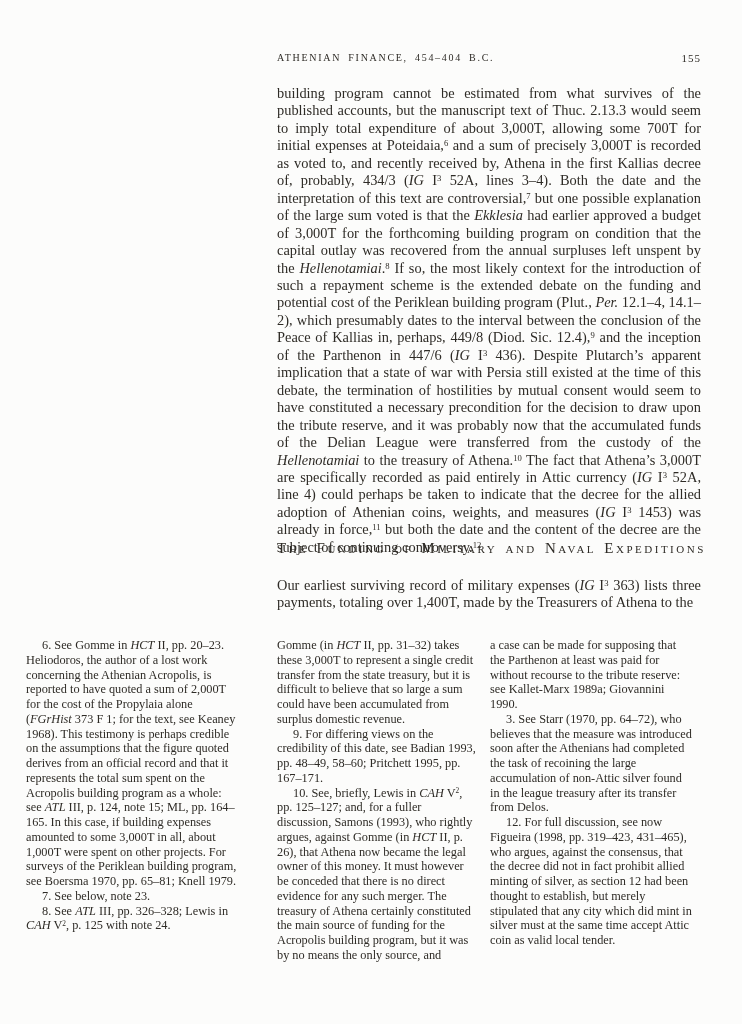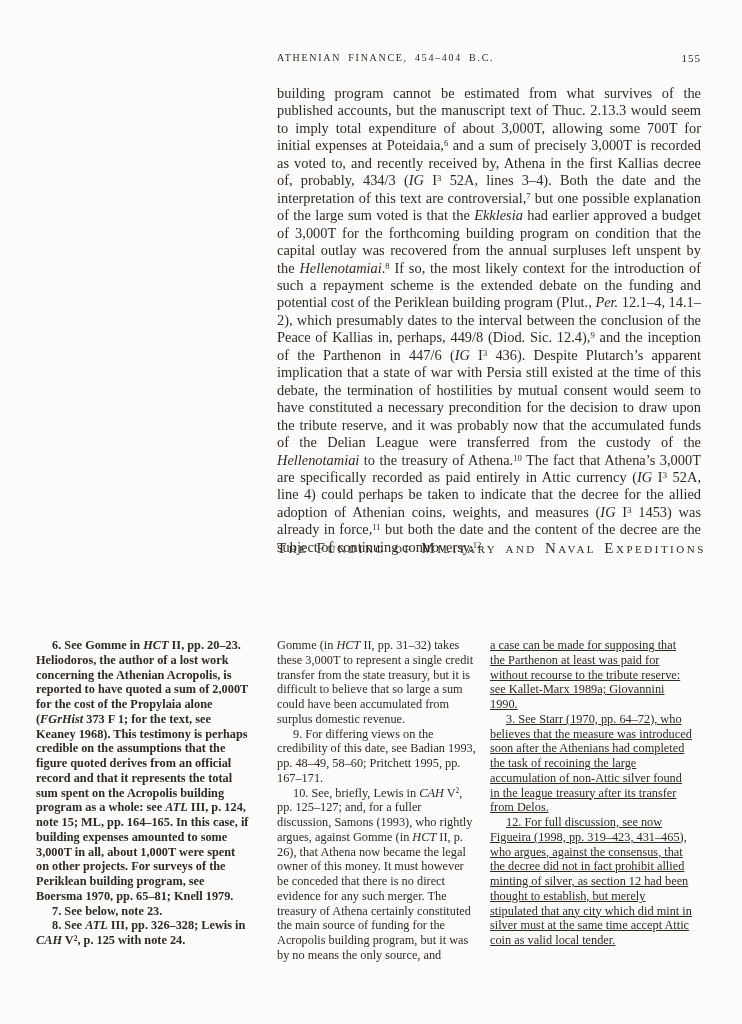--- a/index.html
+++ b/index.html
@@ -50,39 +50,40 @@
   }
   i { font-style: italic; }
 
   
   .footnotes { position: absolute; left: 0; top: 638px; width: 742px; }
   .fn-col {
     position: absolute; top: 0;
     font-size: 12.3px; line-height: 14.75px;
     text-align: left;
   }
-  .fn-col-1 { left: 36px;  width: 214px; font-weight: bold; }
+  .fn-col-1 { left: 26px;  width: 214px; }
   .fn-col-2 { left: 277px; width: 199px; }
-  .fn-col-3 { left: 490px; width: 204px; text-decoration: underline; }
+  .fn-col-3 { left: 490px; width: 204px; }
   .fn { margin: 0; }
   .fn.indent { text-indent: 16px; }
 </style>
 </head>
 <body>
 
 <div class="page">
 
   <header class="running-head">
     <span class="rh-title">ATHENIAN FINANCE, 454–404 B.C.</span>
     <span class="rh-number">155</span>
   </header>
 
   <main class="main-col">
     <p class="body-para body-para-1">building program cannot be estimated from what survives of the published accounts, but the manuscript text of Thuc. 2.13.3 would seem to imply total expenditure of about 3,000T, allowing some 700T for initial expenses at Poteidaia,<sup>6</sup> and a sum of precisely 3,000T is recorded as voted to, and recently received by, Athena in the first Kallias decree of, probably, 434/3 (<i>IG</i> I<sup>3</sup> 52A, lines 3–4). Both the date and the interpretation of this text are controversial,<sup>7</sup> but one possible explanation of the large sum voted is that the <i>Ekklesia</i> had earlier approved a budget of 3,000T for the forthcoming building program on condition that the capital outlay was recovered from the annual surpluses left unspent by the <i>Hellenotamiai</i>.<sup>8</sup> If so, the most likely context for the introduction of such a repayment scheme is the extended debate on the funding and potential cost of the Periklean building program (Plut., <i>Per.</i> 12.1–4, 14.1–2), which presumably dates to the interval between the conclusion of the Peace of Kallias in, perhaps, 449/8 (Diod. Sic. 12.4),<sup>9</sup> and the inception of the Parthenon in 447/6 (<i>IG</i> I<sup>3</sup> 436). Despite Plutarch’s apparent implication that a state of war with Persia still existed at the time of this debate, the termination of hostilities by mutual consent would seem to have constituted a necessary precondition for the decision to draw upon the tribute reserve, and it was probably now that the accumulated funds of the Delian League were transferred from the custody of the <i>Hellenotamiai</i> to the treasury of Athena.<sup>10</sup> The fact that Athena’s 3,000T are specifically recorded as paid entirely in Attic currency (<i>IG</i> I<sup>3</sup> 52A, line 4) could perhaps be taken to indicate that the decree for the allied adoption of Athenian coins, weights, and measures (<i>IG</i> I<sup>3</sup> 1453) was already in force,<sup>11</sup> but both the date and the content of the decree are the subject of continuing controversy.<sup>12</sup></p>
     <h2 class="section-heading">The Funding of Military and Naval Expeditions</h2>
+    <p class="body-para body-para-2">Our earliest surviving record of military expenses (<i>IG</i> I<sup>3</sup> 363) lists three payments, totaling over 1,400T, made by the Treasurers of Athena to the</p>
   </main>
 
   <section class="footnotes">
     <div class="fn-col fn-col-1">
       <p class="fn indent">6. See Gomme in <i>HCT</i> II, pp. 20–23. Heliodoros, the author of a lost work concerning the Athenian Acropolis, is reported to have quoted a sum of 2,000T for the cost of the Propylaia alone (<i>FGrHist</i> 373 F 1; for the text, see Keaney 1968). This testimony is perhaps credible on the assumptions that the figure quoted derives from an official record and that it represents the total sum spent on the Acropolis building program as a whole: see <i>ATL</i> III, p. 124, note 15; ML, pp. 164–165. In this case, if building expenses amounted to some 3,000T in all, about 1,000T were spent on other projects. For surveys of the Periklean building program, see Boersma 1970, pp. 65–81; Knell 1979.</p>
       <p class="fn indent">7. See below, note 23.</p>
       <p class="fn indent">8. See <i>ATL</i> III, pp. 326–328; Lewis in <i>CAH</i> V<sup>2</sup>, p. 125 with note 24.</p>
     </div>
     <div class="fn-col fn-col-2">
       <p class="fn">Gomme (in <i>HCT</i> II, pp. 31–32) takes these 3,000T to represent a single credit transfer from the state treasury, but it is difficult to believe that so large a sum could have been accumulated from surplus domestic revenue.</p>

